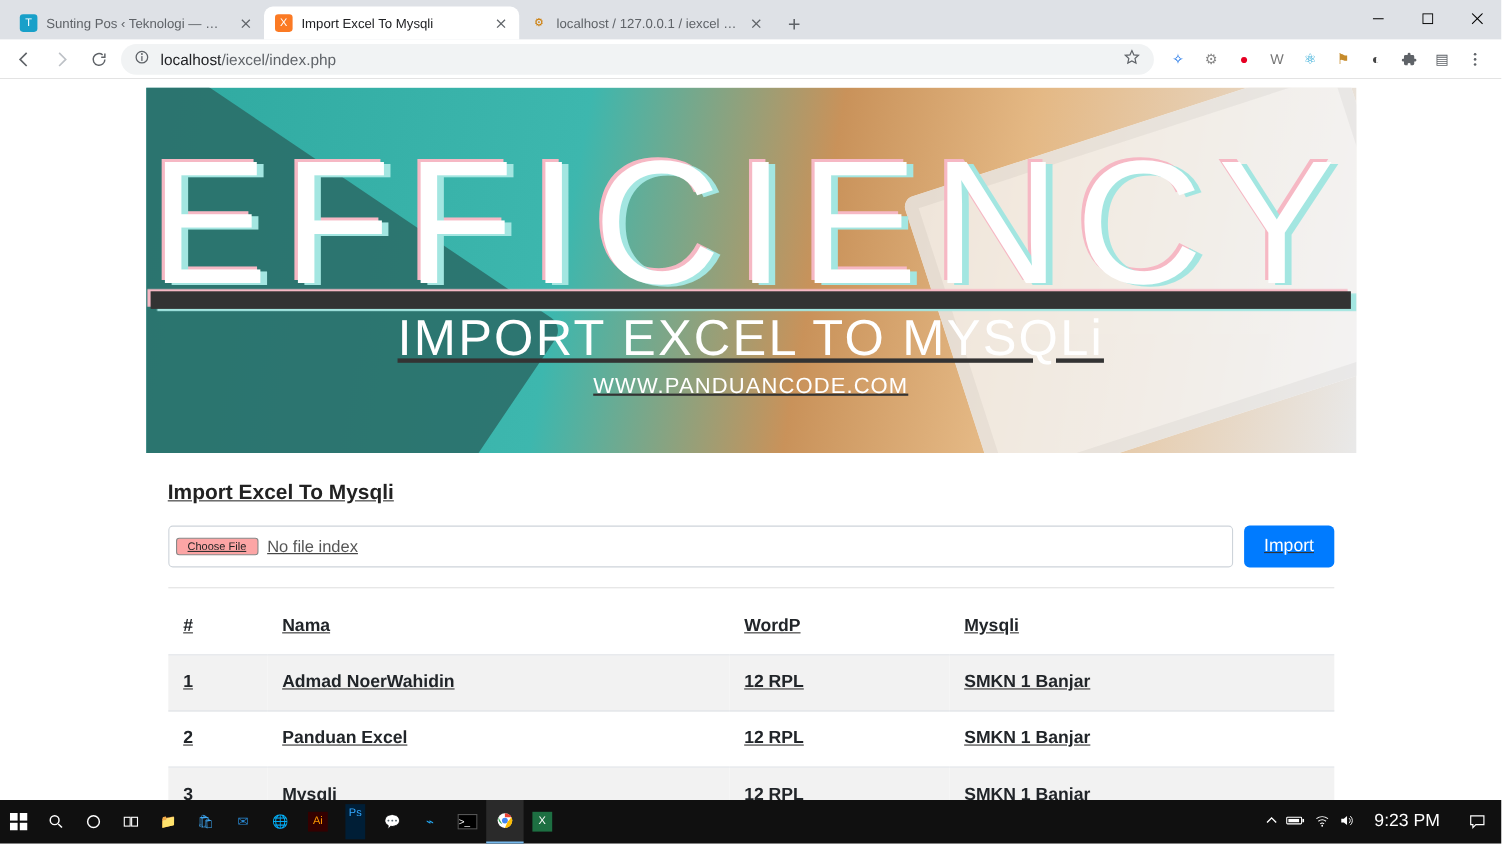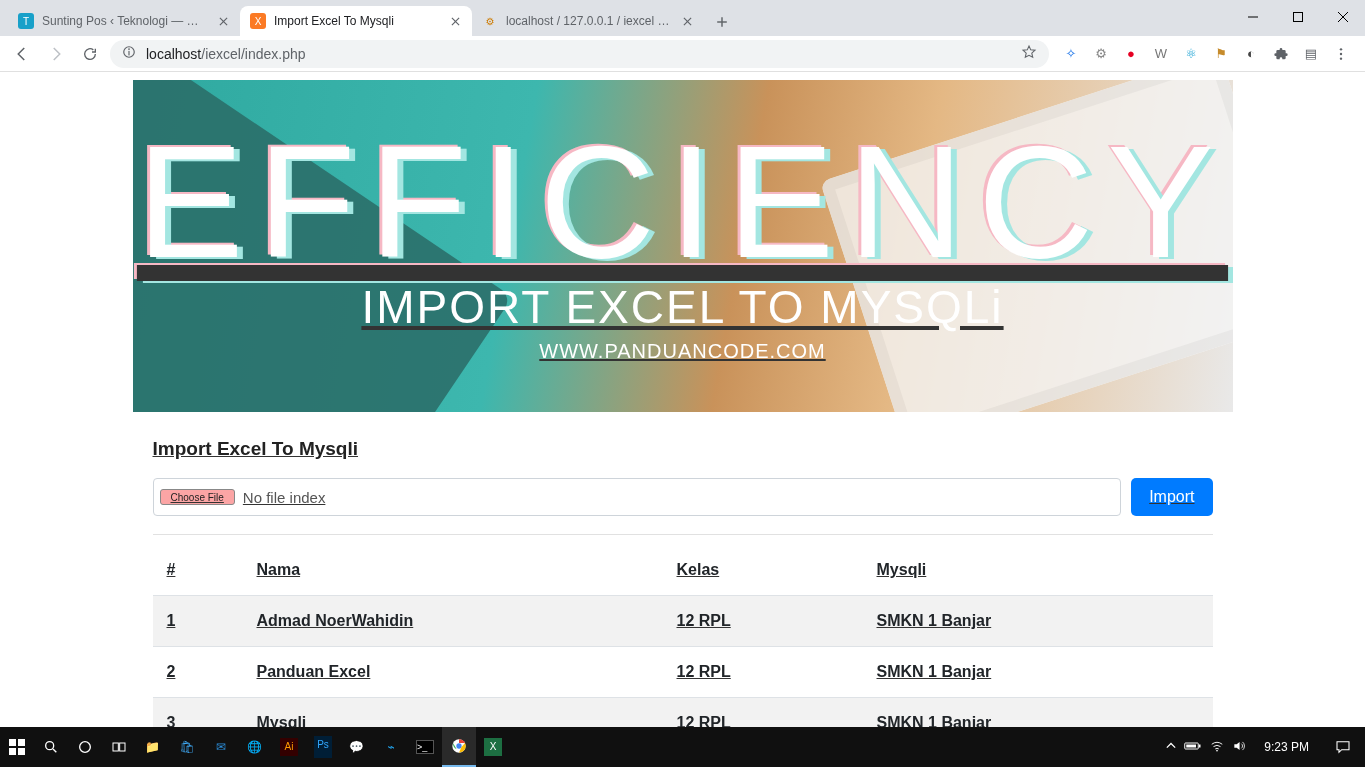--- a/index.html
+++ b/index.html
@@ -273,21 +273,21 @@
       color: #fff;
     }
     .tb-item svg { width: 16px; height: 16px; }
     .tb-item.active { border-bottom: 2px solid #76b9ed; background: #2a2a2a;}
     .taskbar .tb-right {
       margin-left: auto;
       display: flex; align-items: center; gap: 10px;
       padding-right: 6px;
     }
     .tb-tray { display:flex; align-items:center; gap:8px; color:#fff;}
-    .tb-time { text-align: center; line-height: 1; font-size: 12px; padding: 0 8px;}
+    .tb-time { text-align: center; line-height: 1; font-size: 16px; padding: 0 8px;}
     .tb-notif {
       width: 32px; height: 40px; display:flex; align-items:center; justify-content:center;
     }
   </style>
 </head>
 <body>
 
 <div class="win-controls">
   <div class="win-btn">
     <svg viewBox="0 0 10 10">
@@ -422,21 +422,21 @@
       </div>
       <button class="import-btn">Import</button>
     </div>
     <div class="divider"></div>
 
     <table class="data">
       <thead>
         <tr>
           <th style="width:90px;">#</th>
           <th style="width:420px;">Nama</th>
-          <th style="width:200px;">Kelas</th>
+          <th style="width:200px;">WordP</th>
           <th>Mysqli</th>
         </tr>
       </thead>
       <tbody>
         <tr class="striped">
           <td>1</td>
           <td>Admad NoerWahidin</td>
           <td>12 RPL</td>
           <td>SMKN 1 Banjar</td>
         </tr>
@@ -485,21 +485,21 @@
         </svg>
     </div>
     <div class="tb-item" style="color:#ffcf4b;">📁</div>
     <div class="tb-item" style="color:#3fa9f5;">🛍</div>
     <div class="tb-item" style="color:#2a8ad4;">✉</div>
     <div class="tb-item" style="color:#2a8ad4;">🌐</div>
     <div class="tb-item">
         <span style="display:inline-block;width:18px;height:18px;line-height:18px;background:#330000;color:#ff9a00;font-size:10px;text-align:center;">Ai</span>
       </div>
     <div class="tb-item">
-        <span style="display:inline-block;width:18px;height:22px;line-height:18px;background:#001e36;color:#31a8ff;font-size:10px;text-align:center;">Ps</span>
+        <span style="display:inline-block;width:18px;height:32px;line-height:18px;background:#001e36;color:#31a8ff;font-size:10px;text-align:center;">Ps</span>
       </div>
     <div class="tb-item" style="color:#25d366;">💬</div>
     <div class="tb-item" style="color:#22a7f2;">⌁</div>
     <div class="tb-item">
         <span style="display:inline-block;width:18px;height:14px;background:#000;border:1px solid #555;color:#fff;font-size:9px;line-height:12px;">&gt;_</span>
       </div>
     <div class="tb-item active">
       <svg viewBox="0 0 24 24">
           <circle cx="12" cy="12" r="10" fill="#fff"></circle>
           <circle cx="12" cy="12" r="4" fill="#4285f4"></circle>

